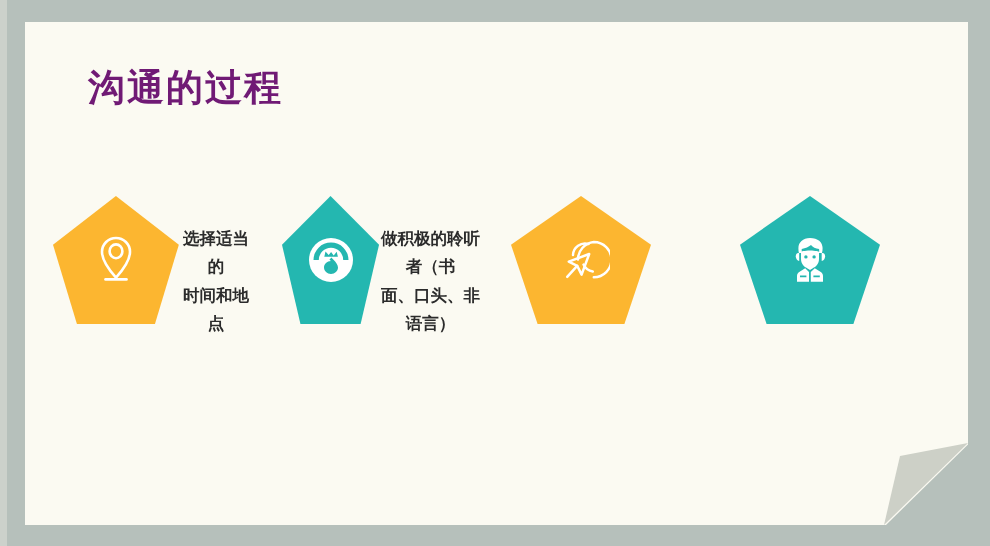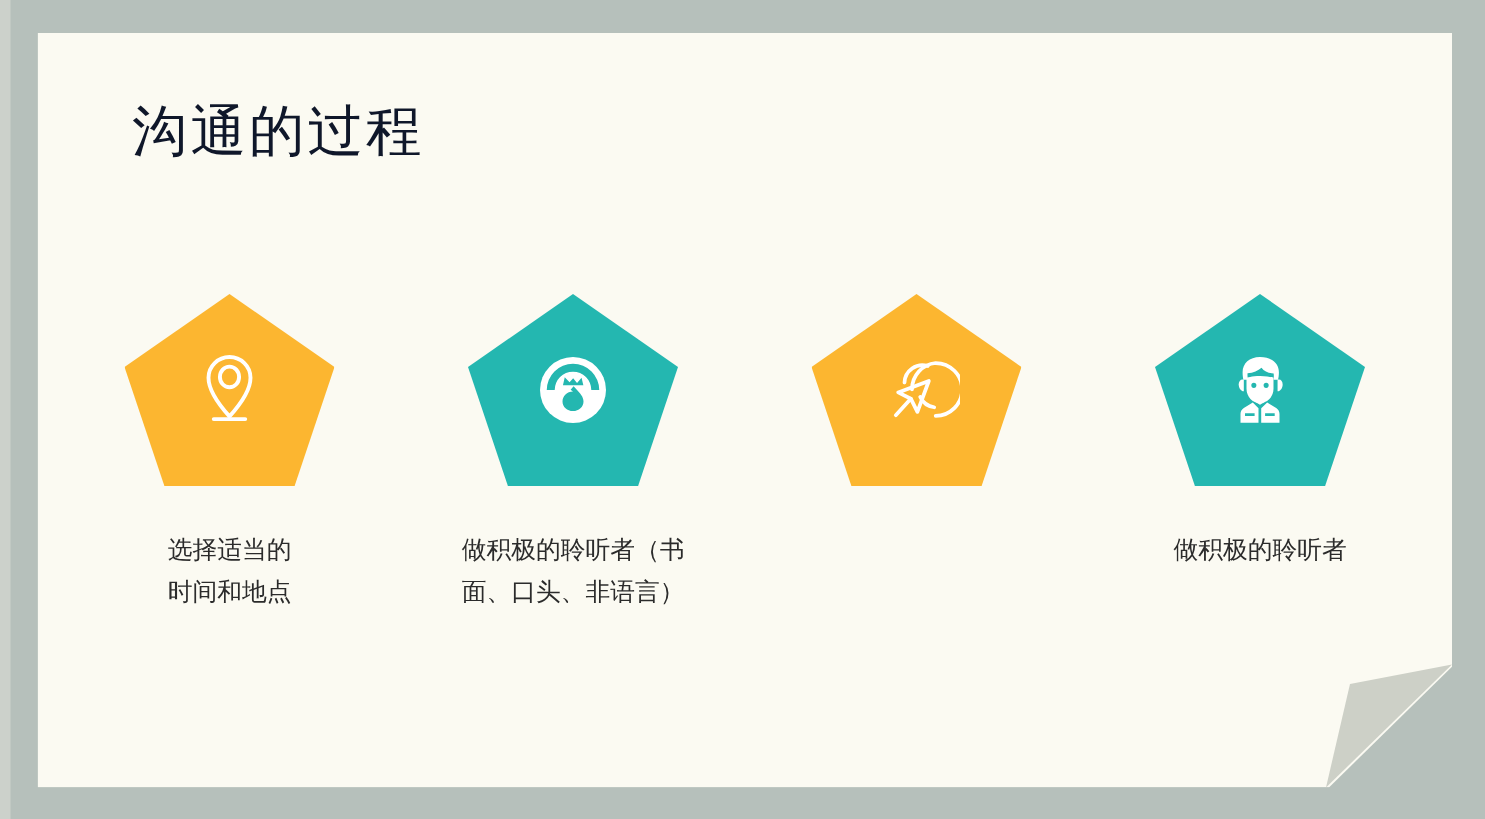--- a/index.html
+++ b/index.html
@@ -53,22 +53,22 @@
   }
 
   #page-curl svg { display: block; }
 
   
   #page-title {
     position: absolute;
     left: 88px;
     top: 66px;
     font-size: 37px;
-    font-weight: normal;
-    color: #0f172a;
+    font-weight: bold;
+    color: #701a75;
     letter-spacing: 2px;
     line-height: 1.2;
     white-space: nowrap;
   }
 
   
   #steps-row {
     position: absolute;
     left: 25px;
     top: 196px;
@@ -77,22 +77,22 @@
     flex-direction: row;
     align-items: flex-start;
     justify-content: space-between;
     padding: 0 28px;
     box-sizing: border-box;
   }
 
   .step {
     width: 200px;
     display: flex;
-    flex-direction: column;
-    align-items: center;
+    flex-direction: row;
+    font-weight: bold;
   }
 
   .pentagon-wrap {
     position: relative;
     width: 140px;
     height: 128px;
   }
 
   .pentagon {
     position: absolute;
@@ -206,17 +206,16 @@
               <path d="M17.3 22.0 c-1.5 0 -2.5 1.4 -2.5 3.3 c0 2.4 1.5 4.4 3.4 4.6 l0 -7.9 z"></path>
               <path d="M40.7 22.0 l0 7.9 c1.9 -0.2 3.4 -2.2 3.4 -4.6 c0 -1.9 -1.0 -3.3 -2.5 -3.3 z"></path>
               <path d="M29 19.6 c-5.5 0 -9.0 1.2 -9.0 1.2 l0 7.3 c0 5.3 4.0 9.6 9.0 9.6 c5.0 0 9.0 -4.3 9.0 -9.6 l0 -7.3 c0 0 -3.5 -1.2 -9.0 -1.2 z m-4.1 8.0 a1.7 1.7 0 1 1 0 -3.4 a1.7 1.7 0 0 1 0 3.4 z m8.2 0 a1.7 1.7 0 1 1 0 -3.4 a1.7 1.7 0 0 1 0 3.4 z"></path>
               <path d="M24.2 37.3 L18.2 41.0 c-1.4 0.9 -2.2 2.4 -2.2 4.0 l0 5.8 l12.0 0 l0 -9.7 z m1.2 9.0 l-6.4 0 l0 -1.8 l6.4 0 z"></path>
               <path d="M33.8 37.3 L29.8 41.1 l0 9.7 l12.2 0 l0 -5.8 c0 -1.6 -0.8 -3.1 -2.2 -4.0 z m5.0 9.0 l-6.4 0 l0 -1.8 l6.4 0 z"></path>
               <path d="M29.0 38.9 l-3.4 -2.1 l3.4 -1.0 l3.4 1.0 z"></path>
             </g>
           </svg>
         </div>
       </div>
-      <div class="step-caption">做积极的聆听者</div>
     </div>
 
   </div>
 </div>
 
 </body></html>

